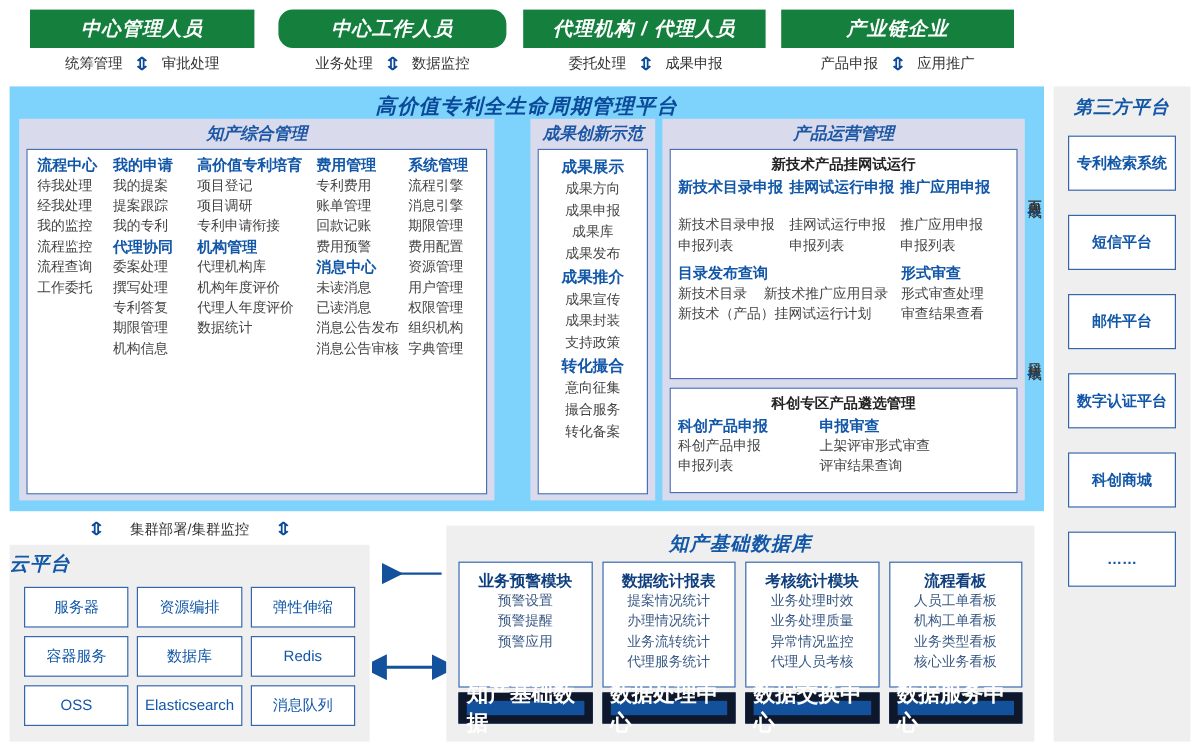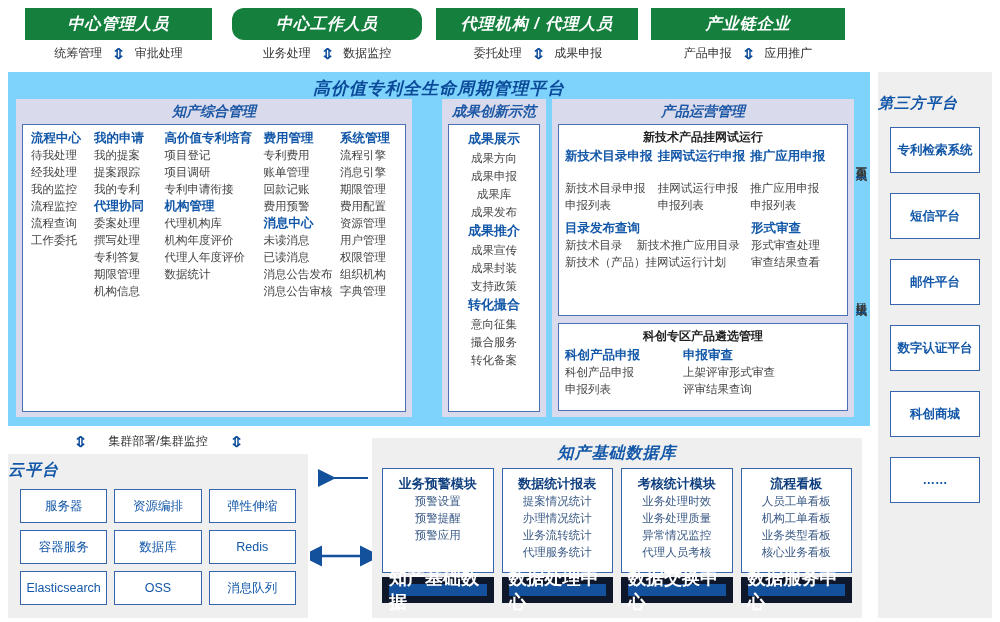--- a/index.html
+++ b/index.html
@@ -55,22 +55,22 @@
   
   .vtext{
     writing-mode:vertical-rl;text-orientation:upright;
     font-size:11.5px;color:#333;letter-spacing:1px;line-height:13px;
   }
   .lr-arrow{color:#0b4a99;font-size:17px;font-weight:bold;line-height:1;}
 
   
   #third{left:878px;top:72px;width:114px;height:546px;background:#efefef;}
   .third-title{
-    text-align:left;color:#1257a8;font-weight:bold;font-size:15px;
-    font-style:italic;padding-top:22px;letter-spacing:1px;
+    text-align:center;color:#1257a8;font-weight:bold;font-size:15px;
+    font-style:italic;padding-top:8px;letter-spacing:1px;
   }
   .third-box{
     border:1.6px solid #3566ad;background:#fff;color:#1257a8;font-weight:bold;
     font-size:12.5px;display:flex;align-items:center;justify-content:center;
     height:46px;margin:0 12px 20px;box-sizing:border-box;
   }
 
   
   #cloudlbl{left:8px;top:428px;width:300px;height:26px;
      display:flex;align-items:center;justify-content:center;gap:22px;
@@ -302,22 +302,22 @@
 </div>
 <div id="cloud" class="abs">
   <div class="cloud-title">云平台</div>
   <div class="cloud-grid" id="cloudgrid">
       <div class="cloud-cell">服务器</div>
       <div class="cloud-cell">资源编排</div>
       <div class="cloud-cell">弹性伸缩</div>
       <div class="cloud-cell">容器服务</div>
       <div class="cloud-cell">数据库</div>
       <div class="cloud-cell">Redis</div>
+      <div class="cloud-cell">OSS</div>
       <div class="cloud-cell">Elasticsearch</div>
-      <div class="cloud-cell">OSS</div>
       <div class="cloud-cell">消息队列</div>
     </div>
 </div>
 
 <svg class="arrowline" style="left:310px;top:462px;" width="62" height="120">
   <defs>
     <marker id="mL" markerWidth="9" markerHeight="9" refX="8" refY="4.5" orient="auto">
       <path d="M9,0 L9,9 L0,4.5 z" fill="#13519c"></path>
     </marker>
     <marker id="mR" markerWidth="9" markerHeight="9" refX="1" refY="4.5" orient="auto">

